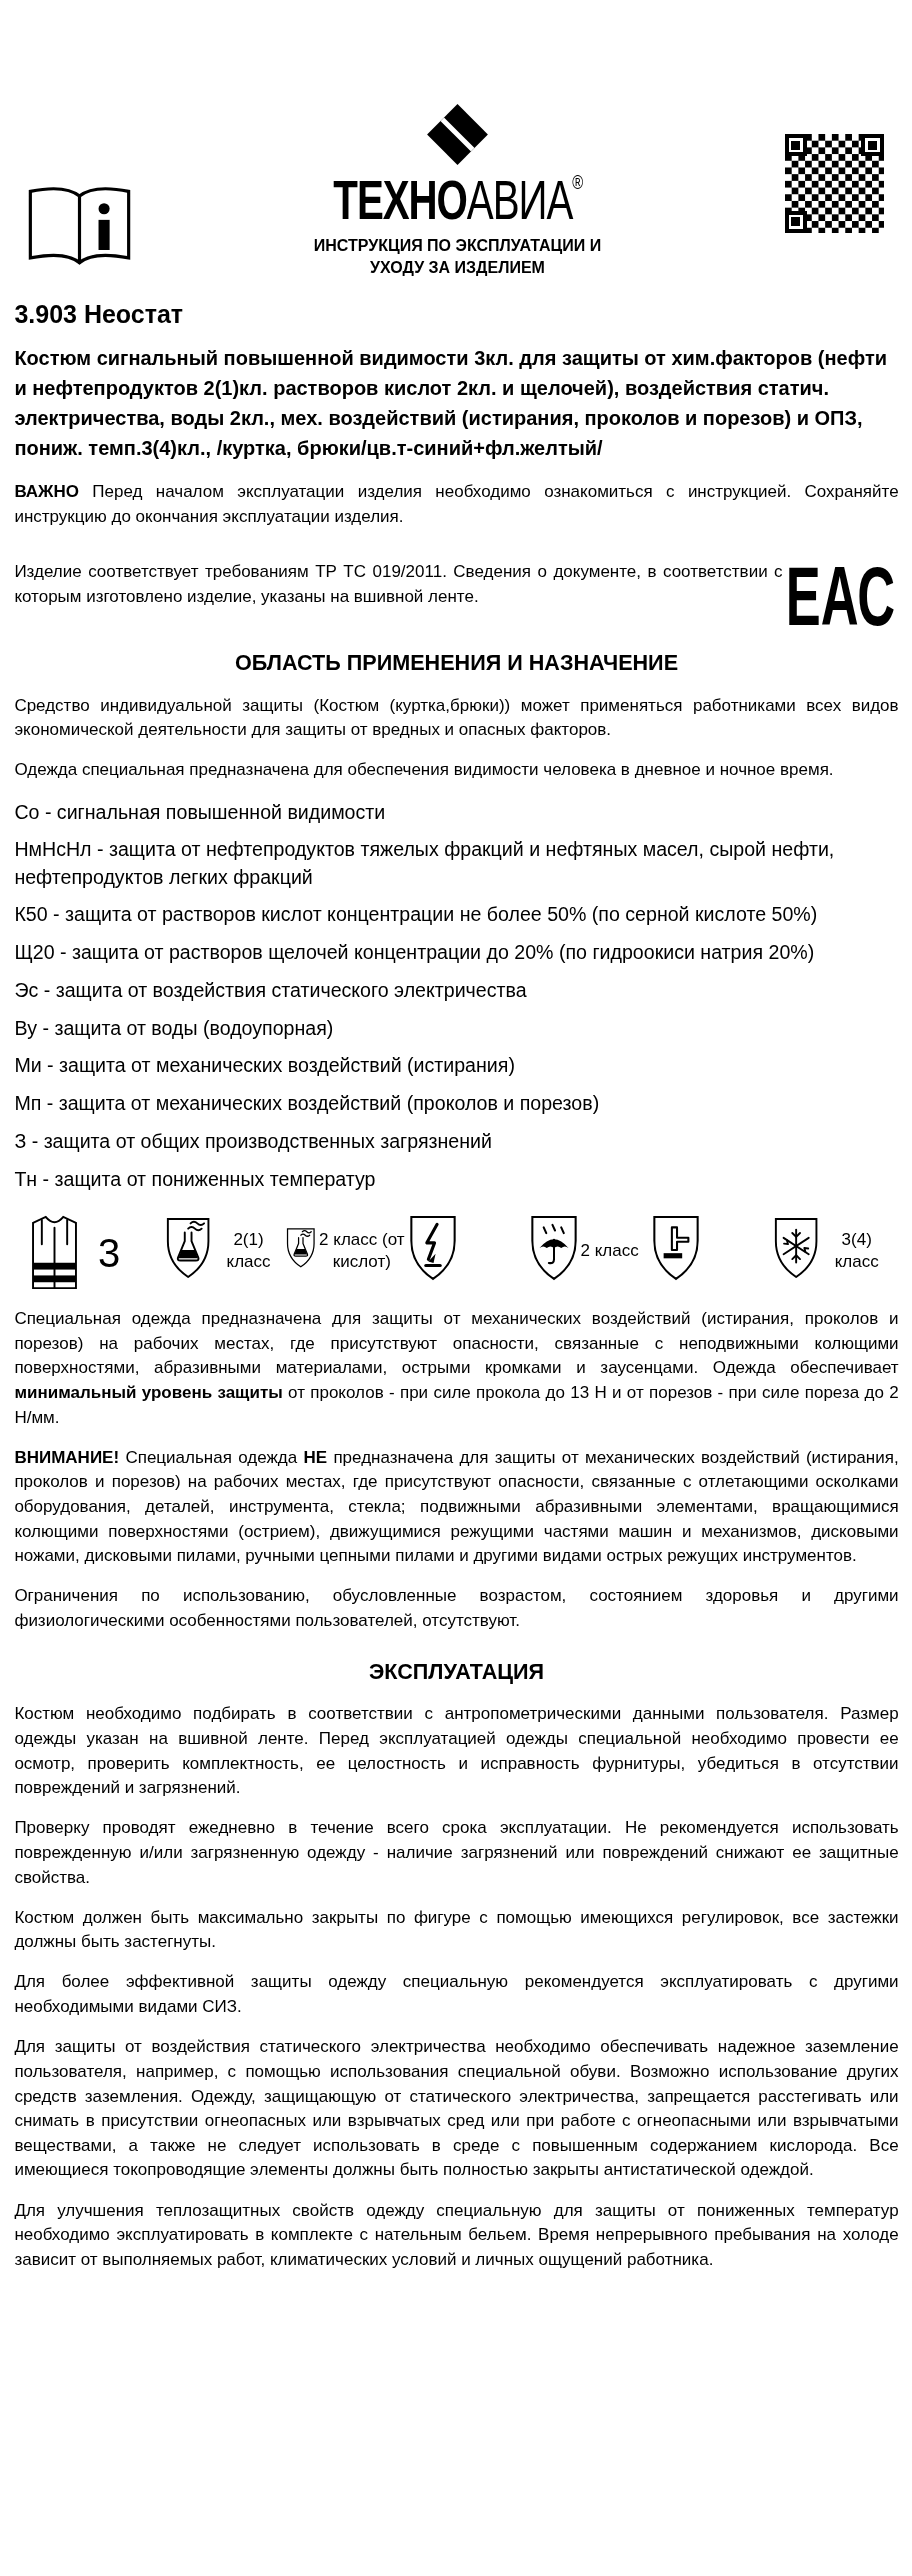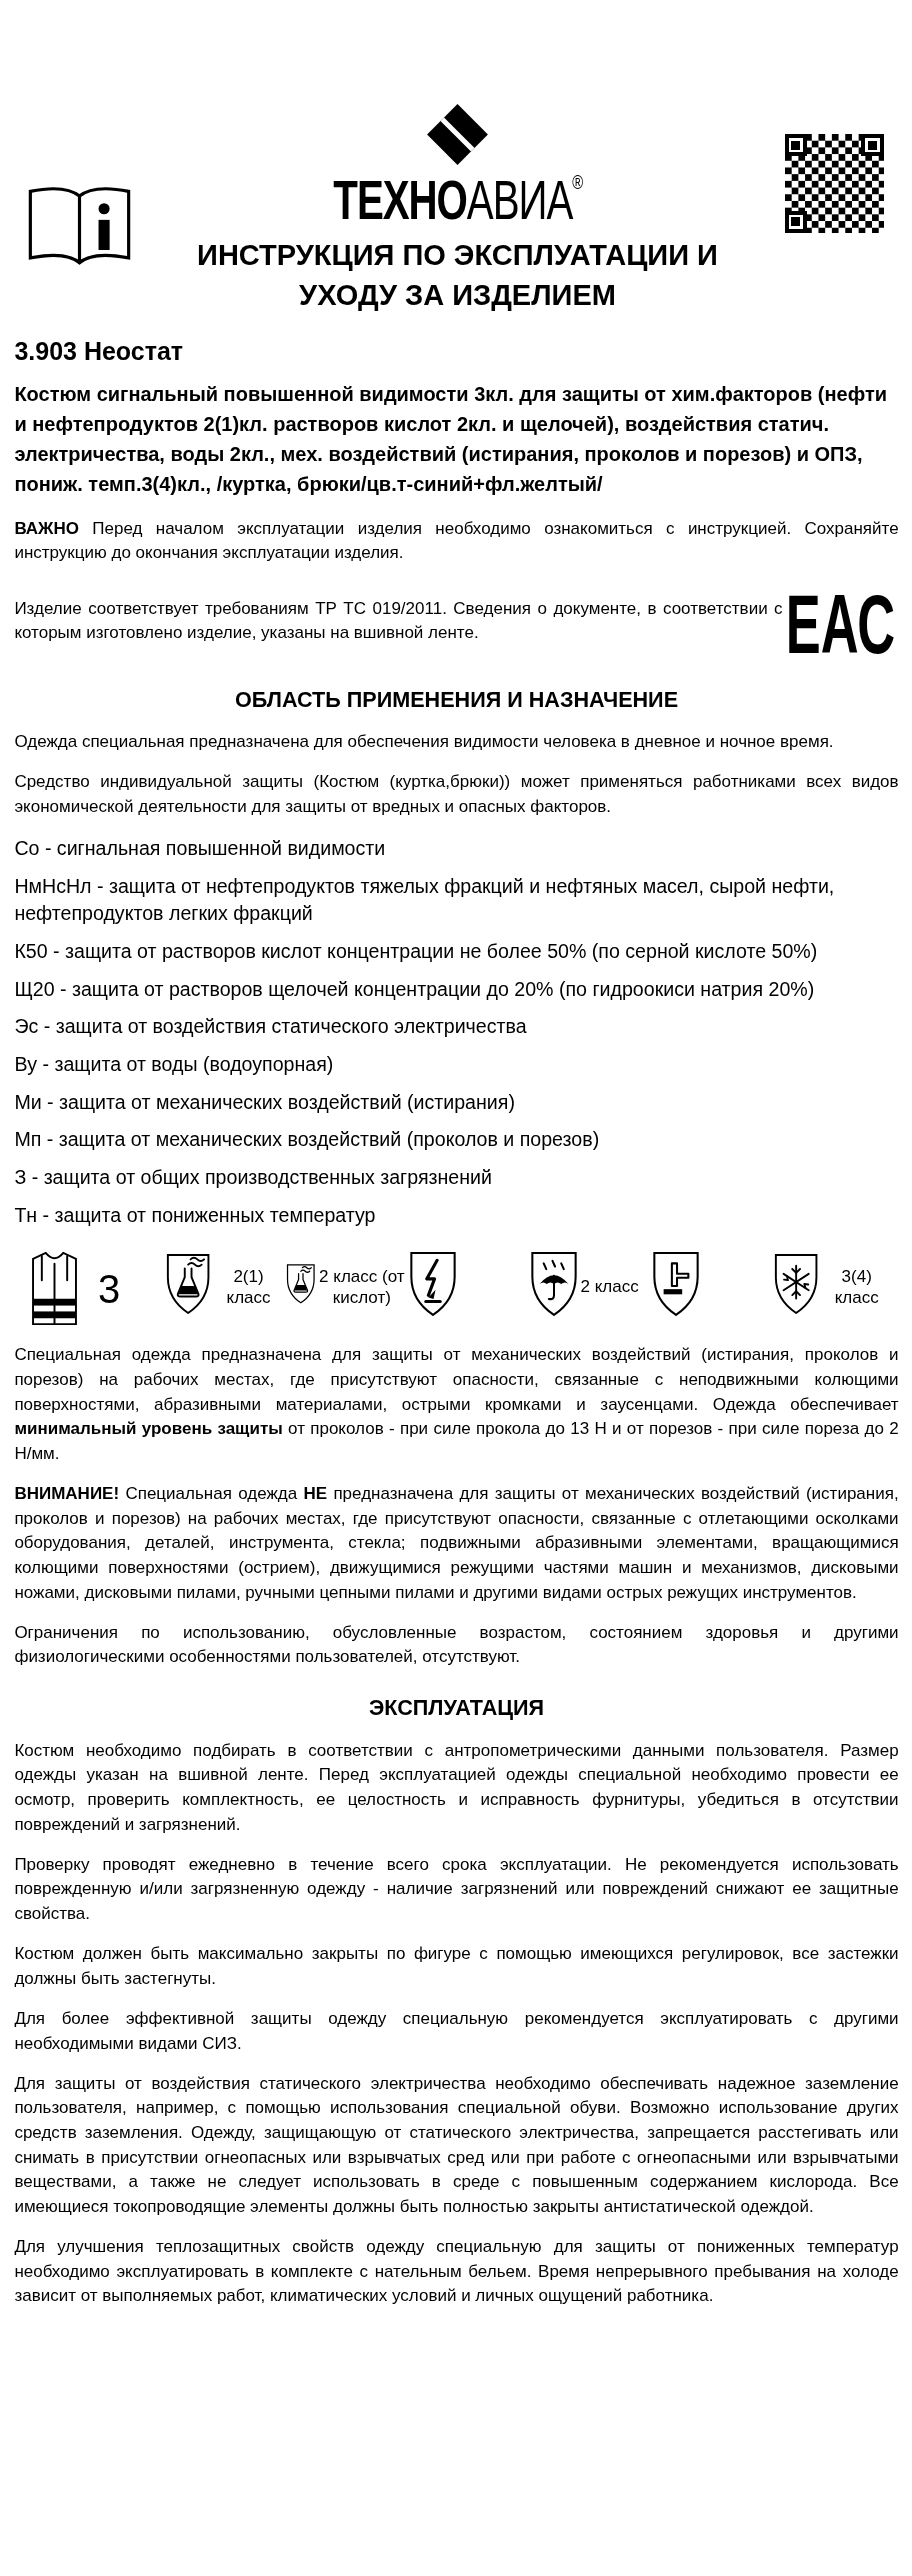--- a/index.html
+++ b/index.html
@@ -12,31 +12,31 @@
   .header { display:flex; align-items:flex-start; }
   .h-left { width:131px; display:flex; justify-content:center; padding-top:77px; }
   .h-center { flex:1; text-align:center; }
   .h-right { width:129px; display:flex; justify-content:center; padding-top:28px; }
   .dmark { width:43px; height:43px; background:#000; transform:rotate(45deg); position:relative; margin:7.2px auto 15.5px auto; overflow:hidden; }
   .dmark::after { content:""; position:absolute; left:-20%; top:44%; width:140%; height:13%; background:#fff; }
   .brand-row { white-space:nowrap; line-height:1; }
   .brand { display:inline-block; font-size:56px; font-weight:900; letter-spacing:-1.5px; transform:scaleX(.72); transform-origin:center bottom; line-height:1; }
   .brand .lite { font-weight:400; }
   .brand sup { font-size:20.6px; font-weight:400; vertical-align:30px; }
-  .h-title { font-size:29px; font-weight:700; line-height:1.4; margin-top:7.2px; }
+  .h-title { font-size:16px; font-weight:700; line-height:1.4; margin-top:7.2px; }
   
   .para { font-size:17px; line-height:1.45; margin:15.5px 0; }
   .just { text-align:justify; }
   .bold { font-weight:700; }
   .sec-h { font-size:21.6px; font-weight:700; text-align:center; margin:25px 0 17.5px 0; }
   .code-title { font-size:25px; font-weight:700; margin:20.6px 0 7.2px 0; }
   .desc { font-size:20px; font-weight:600; line-height:1.5; margin:13.4px 0 17.5px 0; }
   .prop-item { font-size:19.6px; line-height:1.4; margin:10.3px 0; }
   
-  .flexrow { display:flex; align-items:center; }
+  .flexrow { display:flex; align-items:flex-end; }
   .flexrow .grow { flex:1; }
   .eac-box { width:116px; display:flex; justify-content:center; align-items:center; padding-top:5.2px; }
   .eac-text { font-size:57px; font-weight:700; transform:scaleY(1.45) scaleX(.92); transform-origin:center; letter-spacing:0px; line-height:1; }
   
   .picrow { display:flex; align-items:flex-start; margin:20.6px 5.2px 5.2px 5.2px; }
   .piccol { flex:1; display:flex; flex-direction:row; align-items:center; }
   .vestcol { flex:1.15; flex-direction:row; justify-content:flex-start; align-items:center; gap:13.4px; padding-left:4.1px; }
   .vestnum { font-size:40px; line-height:1; }
   .shield-svg { width:52px; height:67px; }
   .vest-svg { width:61px; height:78px; }
@@ -173,22 +173,22 @@
   </p>
 
   <div class="flexrow">
     <p class="para just grow">Изделие соответствует требованиям ТР ТС 019/2011. Сведения о документе, в соответствии с которым изготовлено изделие, указаны на вшивной ленте.</p>
     <div class="eac-box">
       <span class="eac-text">ЕАС</span>
     </div>
   </div>
 
   <div class="sec-h">ОБЛАСТЬ ПРИМЕНЕНИЯ И НАЗНАЧЕНИЕ</div>
+  <p class="para just">Средство индивидуальной защиты (Костюм (куртка,брюки)) может применяться работниками всех видов экономической деятельности для защиты от вредных и опасных факторов.</p>
   <p class="para just">Одежда специальная предназначена для обеспечения видимости человека в дневное и ночное время.</p>
-  <p class="para just">Средство индивидуальной защиты (Костюм (куртка,брюки)) может применяться работниками всех видов экономической деятельности для защиты от вредных и опасных факторов.</p>
 
   <div class="props">
     <div class="prop-item">Со - сигнальная повышенной видимости</div>
     <div class="prop-item">НмНсНл - защита от нефтепродуктов тяжелых фракций и нефтяных масел, сырой нефти, нефтепродуктов легких фракций</div>
     <div class="prop-item">К50 - защита от растворов кислот концентрации не более 50% (по серной кислоте 50%)</div>
     <div class="prop-item">Щ20 - защита от растворов щелочей концентрации до 20% (по гидроокиси натрия 20%)</div>
     <div class="prop-item">Эс - защита от воздействия статического электричества</div>
     <div class="prop-item">Ву - защита от воды (водоупорная)</div>
     <div class="prop-item">Ми - защита от механических воздействий (истирания)</div>
     <div class="prop-item">Мп - защита от механических воздействий (проколов и порезов)</div>

